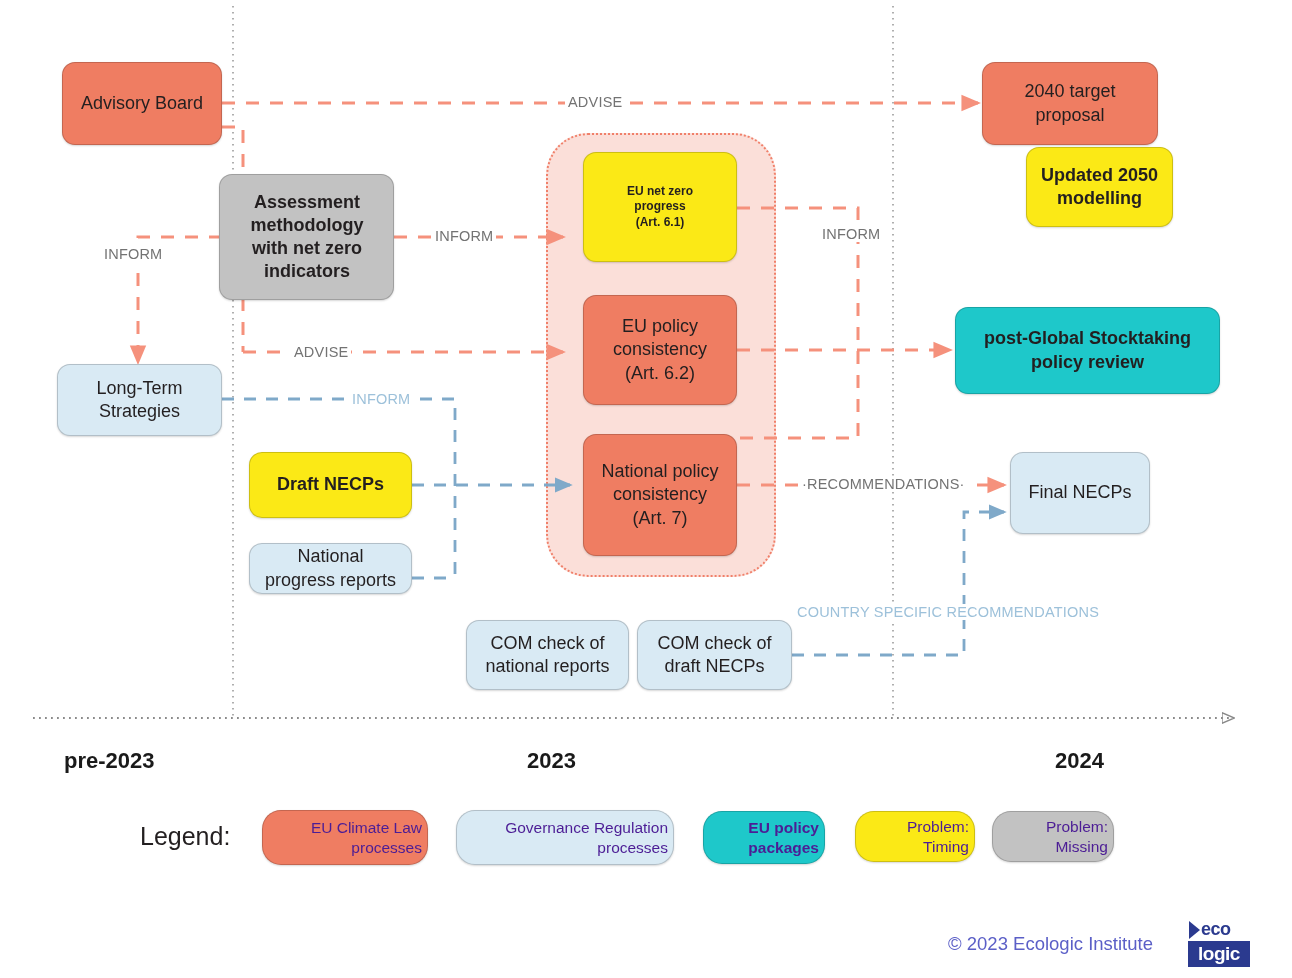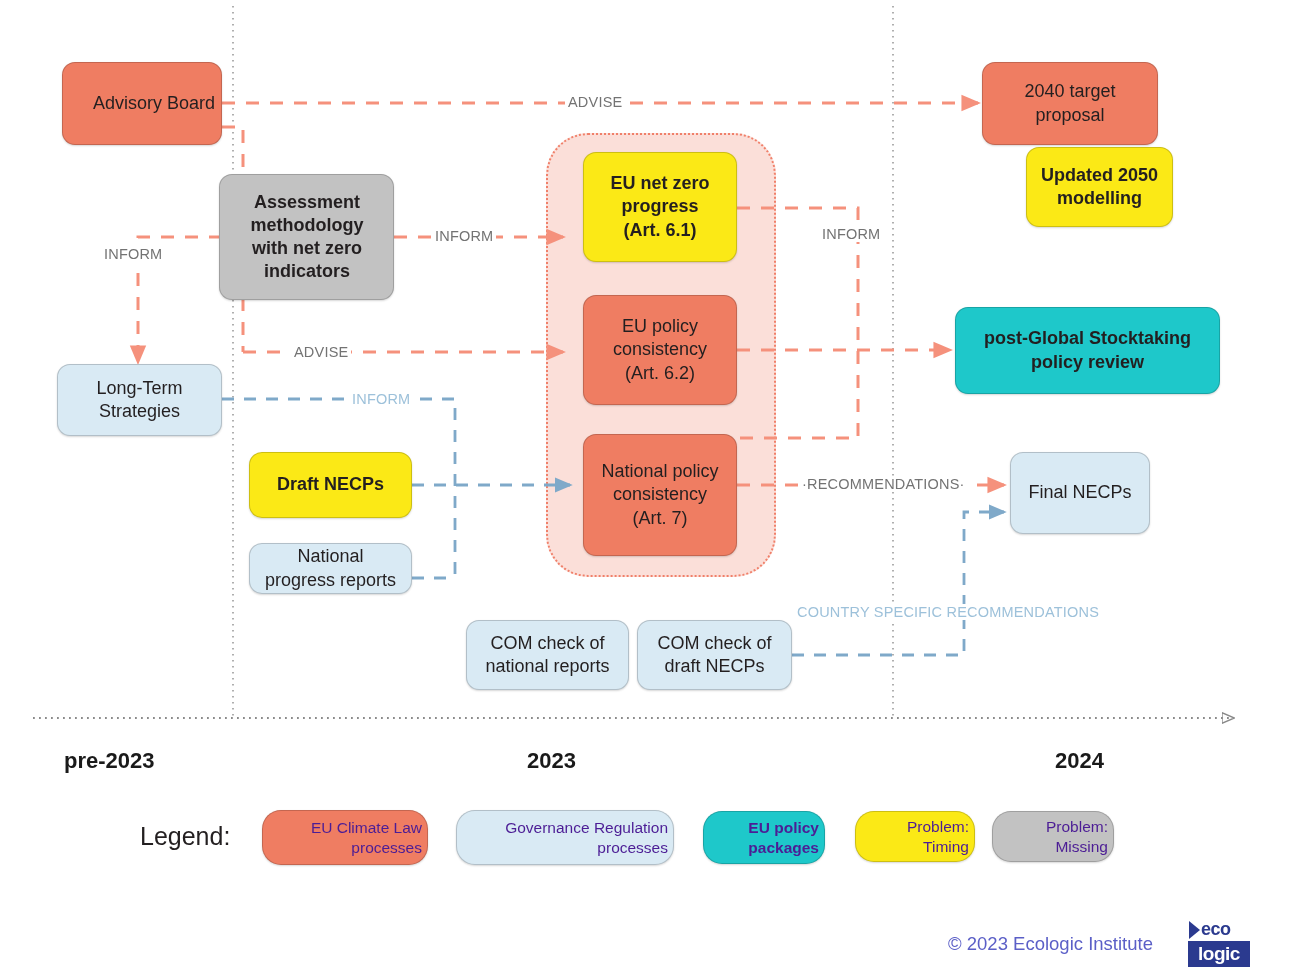--- a/index.html
+++ b/index.html
@@ -217,21 +217,21 @@
       <path d="M 412 578 L 455 578" fill="none" stroke="#7fa9c9" stroke-width="2.8" stroke-dasharray="12 10"></path>
     </g>
 
     <g>
       <path d="M 792 655 L 964 655 L 964 512 L 1004 512" fill="none" stroke="#7fa9c9" stroke-width="2.8" stroke-dasharray="12 10" marker-end="url(#arrBlue)"></path>
     </g>
   </svg>
 
   <div id="group-box"></div>
 
-  <div class="node n-red" style="left:62px; top:62px; width:160px; height:83px; font-size:18px;text-align:right;">
+  <div class="node n-red" style="left:62px; top:62px; width:160px; height:83px; font-size:18px;">
     <span>Advisory Board</span>
   </div>
 
   <div class="node n-grey" style="left:219px; top:174px; width:175px; height:126px; font-size:18px;">
     <span>Assessment
 methodology
 with net zero
 indicators</span>
   </div>
 
@@ -252,21 +252,21 @@
   <div class="node n-blue" style="left:466px; top:620px; width:163px; height:70px; font-size:18px;">
     <span>COM check of
 national reports</span>
   </div>
 
   <div class="node n-blue" style="left:637px; top:620px; width:155px; height:70px; font-size:18px;">
     <span>COM check of
 draft NECPs</span>
   </div>
 
-  <div class="node n-yellow" style="left:583px; top:152px; width:154px; height:110px; font-size:18px;">
+  <div class="node n-yellow" style="left:583px; top:152px; width:154px; height:110px; font-size:12px;">
     <span>EU net zero
 progress
 (Art. 6.1)</span>
   </div>
 
   <div class="node n-red" style="left:583px; top:295px; width:154px; height:110px; font-size:18px;">
     <span>EU policy
 consistency
 (Art. 6.2)</span>
   </div>

